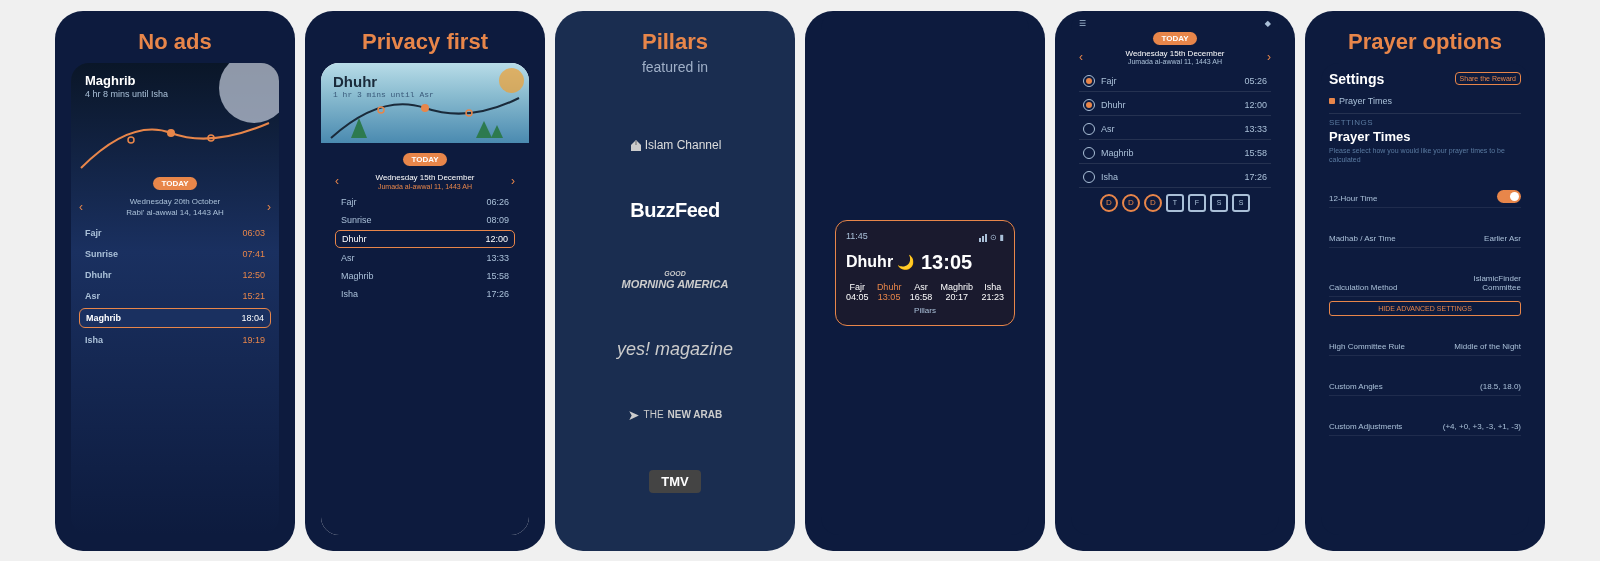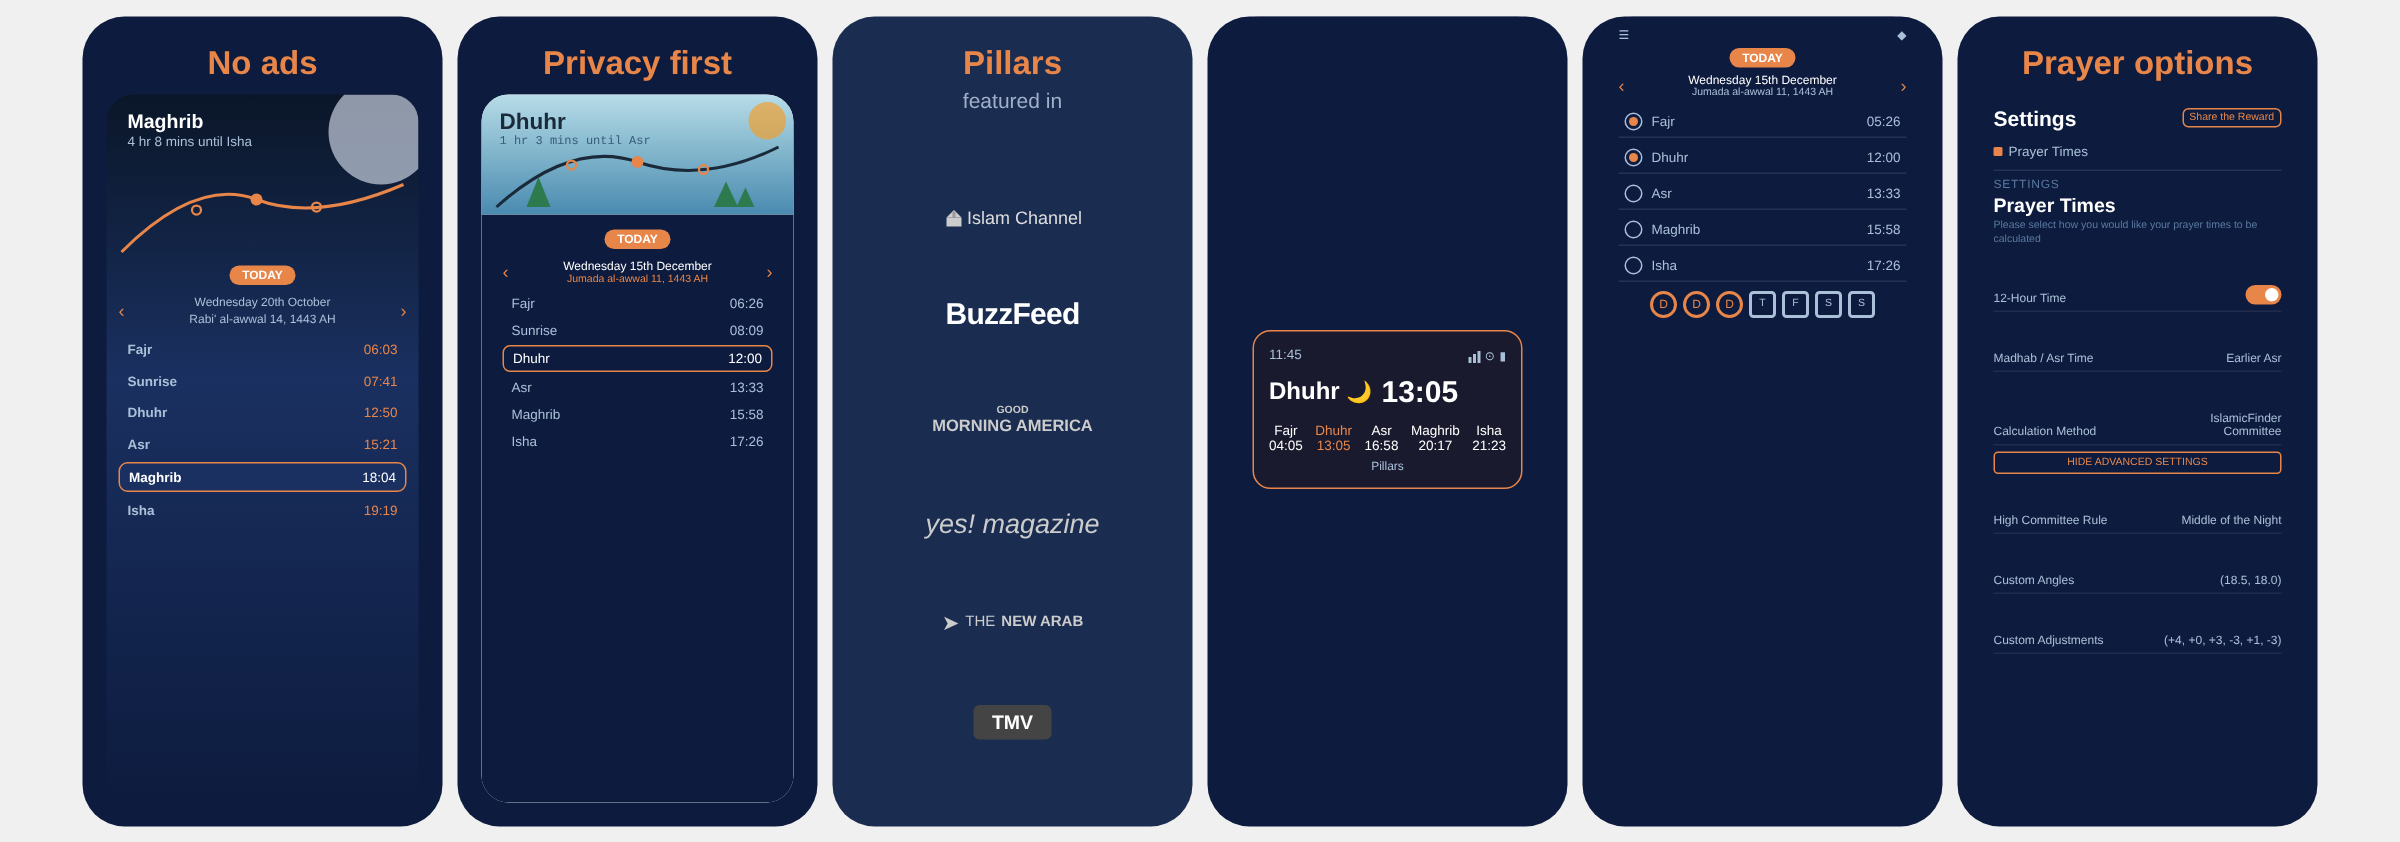--- a/index.html
+++ b/index.html
@@ -650,21 +650,21 @@
       <svg width="14" height="14" viewBox="0 0 14 14">
           <rect x="2" y="7" width="10" height="6" fill="#ccc"></rect>
           <path d="M7 2 Q4 5 2 7 L12 7 Q10 5 7 2Z" fill="#ccc"></path>
           <rect x="6" y="3" width="2" height="4" fill="#999"></rect>
         </svg>
       <span>Islam Channel</span>
     </div>
     <div style="font-size:20px;font-weight:900;color:white;letter-spacing:-0.5px;">
       <span>BuzzFeed</span>
     </div>
-    <div style="text-align:center;color:#ccc;font-size:9px;line-height:1.2;font-weight:700;">
+    <div style="text-align:center;color:#ccc;font-size:9px;line-height:1.2;font-weight:700;font-style:italic;">
       <span style="font-size:7px;display:block;">GOOD</span>
       <span style="font-size:11px;">MORNING</span>
       <span style="font-size:11px;">AMERICA</span>
     </div>
     <div style="font-size:18px;font-style:italic;color:#ccc;">
       <span>yes! magazine</span>
     </div>
     <div style="display:flex;align-items:center;gap:4px;color:#ccc;font-size:10px;">
       <span style="font-size:14px;">➤</span>
       <span>THE</span>

